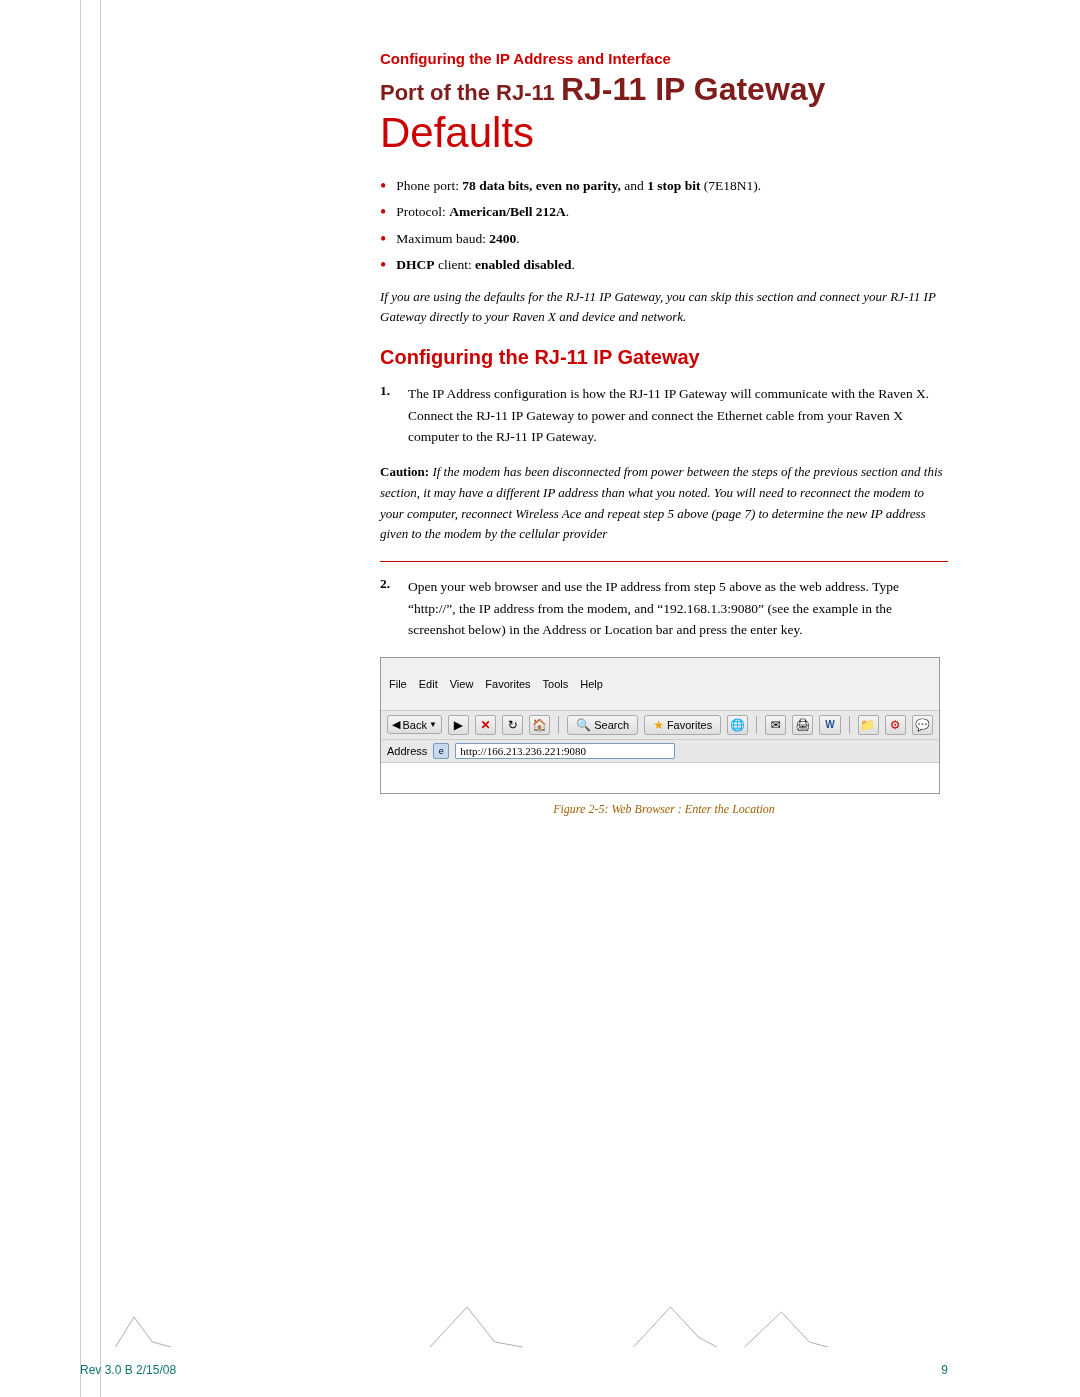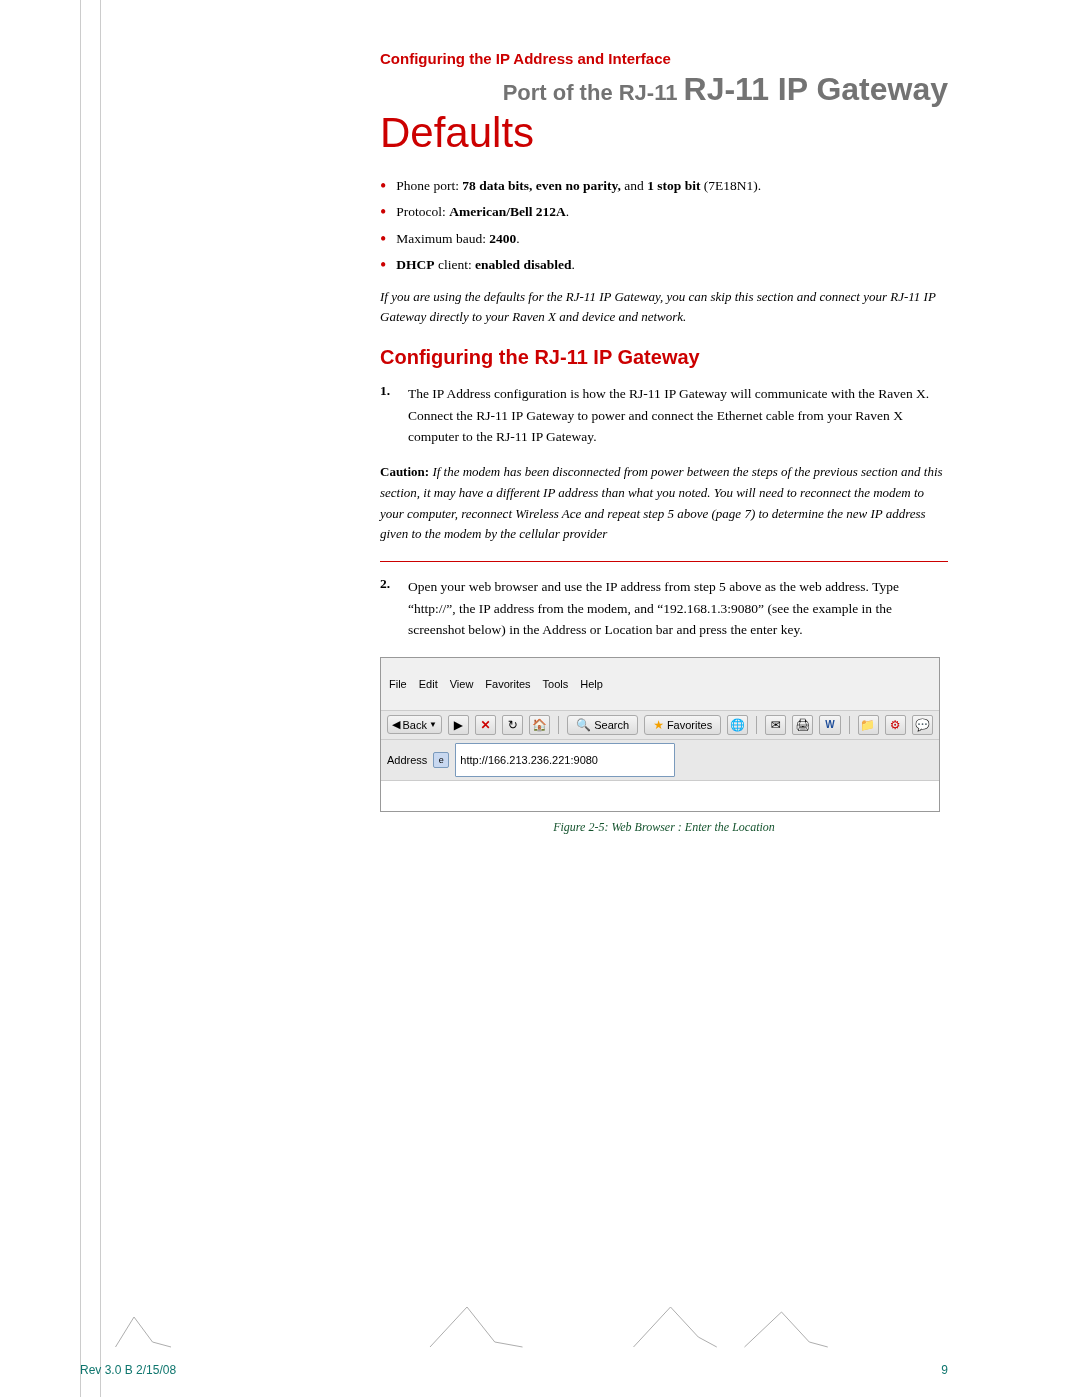--- a/index.html
+++ b/index.html
@@ -55,23 +55,22 @@
       font-size: 15px;
       font-weight: bold;
       color: #cc0000;
       margin-bottom: 4px;
     }
 
     .title-medium {
       font-family: Arial, sans-serif;
       font-size: 22px;
       font-weight: bold;
-      color: #737373;
+      color: #7f1d1d;
       margin-bottom: 2px;
-      text-align: right;
     }
 
     .title-large {
       font-family: Arial, sans-serif;
       font-size: 42px;
       font-weight: normal;
       color: #cc0000;
       line-height: 1.1;
       margin-bottom: 20px;
     }
@@ -282,38 +281,38 @@
       border-radius: 2px;
       display: inline-flex;
       align-items: center;
       justify-content: center;
       font-size: 9px;
     }
 
     .address-input {
       border: 1px solid #7a9abc;
       background: #fff;
-      padding: 10px 4px;
-      font-size: 11px;
-      font-family: Liberation Sans, sans-serif;
+      padding: 1px 4px;
+      font-size: 11px;
+      font-family: Liberation Serif, serif;
       width: 220px;
       border-radius: 1px;
     }
 
     .browser-content-area {
       height: 30px;
       background: #fff;
     }
 
     
     .figure-caption {
       font-size: 12px;
       font-style: italic;
       text-align: center;
-      color: #14532d;
+      color: #a16207;
       margin-top: 4px;
       margin-bottom: 20px;
     }
 
     
     .bottom-waves {
       position: absolute;
       bottom: 40px;
       left: 60px;
       right: 60px;

